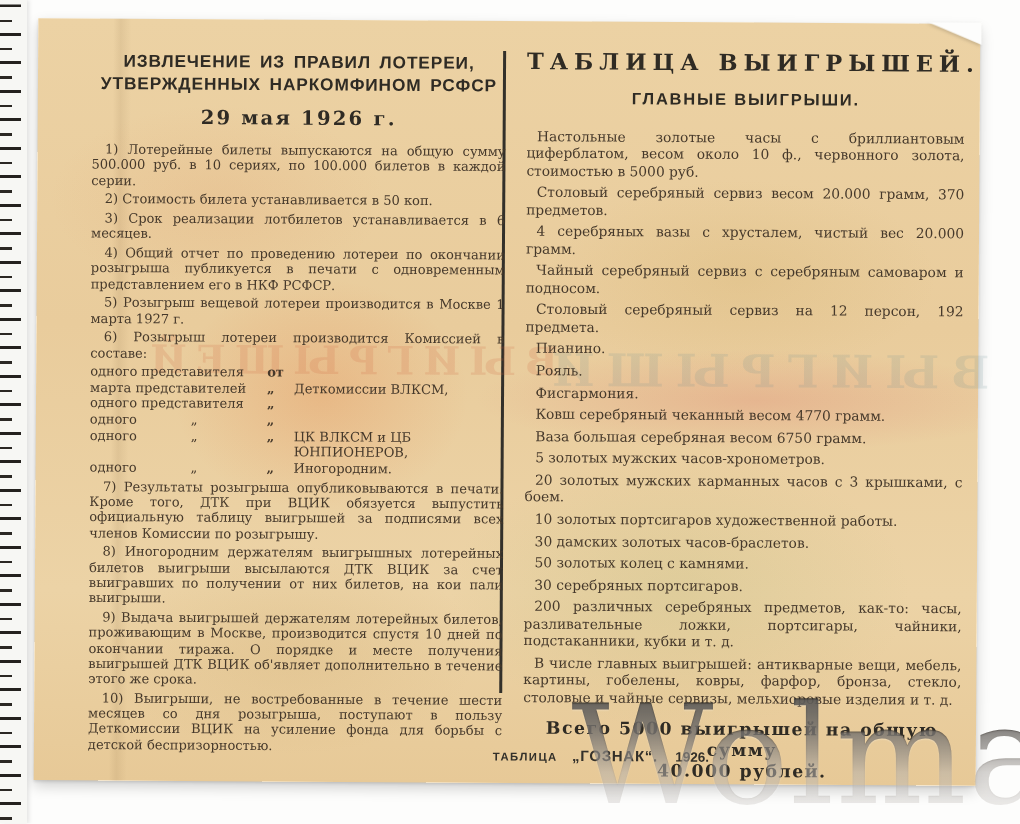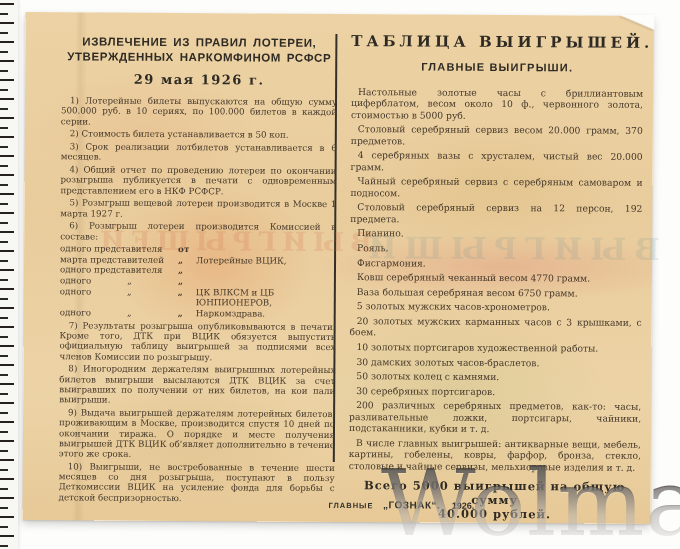--- a/index.html
+++ b/index.html
@@ -140,39 +140,39 @@
     <p class="rule">6) Розыгрыш лотереи производится Комиссией в составе:</p>
 
     <div class="committee">
       <div class="crow">
         <span class="c1">одного представителя</span>
         <span class="c2">от</span>
       </div>
       <div class="crow">
         <span class="c1">марта представителей</span>
         <span class="c2">„</span>
-        <span class="c3">Лотерейные ВЦИК,</span>
+        <span class="c3">Деткомиссии ВЛКСМ,</span>
       </div>
       <div class="crow">
         <span class="c1">одного представителя</span>
         <span class="c2">„</span>
       </div>
       <div class="crow">
         <span class="c1">одного&nbsp;&nbsp;&nbsp;&nbsp;&nbsp;&nbsp;&nbsp;&nbsp;&nbsp;&nbsp;&nbsp;&nbsp;&nbsp;„</span>
         <span class="c2">„</span>
       </div>
       <div class="crow">
         <span class="c1">одного&nbsp;&nbsp;&nbsp;&nbsp;&nbsp;&nbsp;&nbsp;&nbsp;&nbsp;&nbsp;&nbsp;&nbsp;&nbsp;„</span>
         <span class="c2">„</span>
         <span class="c3">ЦК ВЛКСМ и ЦБ ЮНПИОНЕРОВ,</span>
       </div>
       <div class="crow">
         <span class="c1">одного&nbsp;&nbsp;&nbsp;&nbsp;&nbsp;&nbsp;&nbsp;&nbsp;&nbsp;&nbsp;&nbsp;&nbsp;&nbsp;„</span>
         <span class="c2">„</span>
-        <span class="c3">Наркомздрава.</span>
+        <span class="c3">Иногородним.</span>
       </div>
     </div>
 
     <p class="rule">7) Результаты розыгрыша опубликовываются в печати. Кроме того, ДТК при ВЦИК обязуется выпустить официальную таблицу выигрышей за подписями всех членов Комиссии по розыгрышу.</p>
     <p class="rule">8) Иногородним держателям выигрышных лотерейных билетов выигрыши высылаются ДТК ВЦИК за счет выигравших по получении от них билетов, на кои пали выигрыши.</p>
     <p class="rule">9) Выдача выигрышей держателям лотерейных билетов, проживающим в Москве, производится спустя 10 дней по окончании тиража. О порядке и месте получения выигрышей ДТК ВЦИК об'являет дополнительно в течение этого же срока.</p>
     <p class="rule">10) Выигрыши, не востребованные в течение шести месяцев со дня розыгрыша, поступают в пользу Деткомиссии ВЦИК на усиление фонда для борьбы с детской беспризорностью.</p>
   </div>
 
   <div class="rcol">
@@ -198,19 +198,19 @@
     <p class="prize">200 различных серебряных предметов, как-то: часы, разливательные ложки, портсигары, чайники, подстаканники, кубки и т. д.</p>
     <p class="prize">В числе главных выигрышей: антикварные вещи, мебель, картины, гобелены, ковры, фарфор, бронза, стекло, столовые и чайные сервизы, мельхиоровые изделия и т. д.</p>
 
     <div class="total">
       <div class="t1">Всего 5000 выигрышей на общую сумму</div>
       <div class="t2">40.000 рублей.</div>
     </div>
   </div>
 
   <div class="imprint">
-    <span class="f1">ГЛАВНЫЕ</span>
+    <span class="f1">ТАБЛИЦА</span>
     <span class="f2">„ГОЗНАК“.</span>
     <span class="f3">1926.</span>
   </div>
 </div>
 
 <div class="watermark">Wolmar</div>
 
 </body></html>

